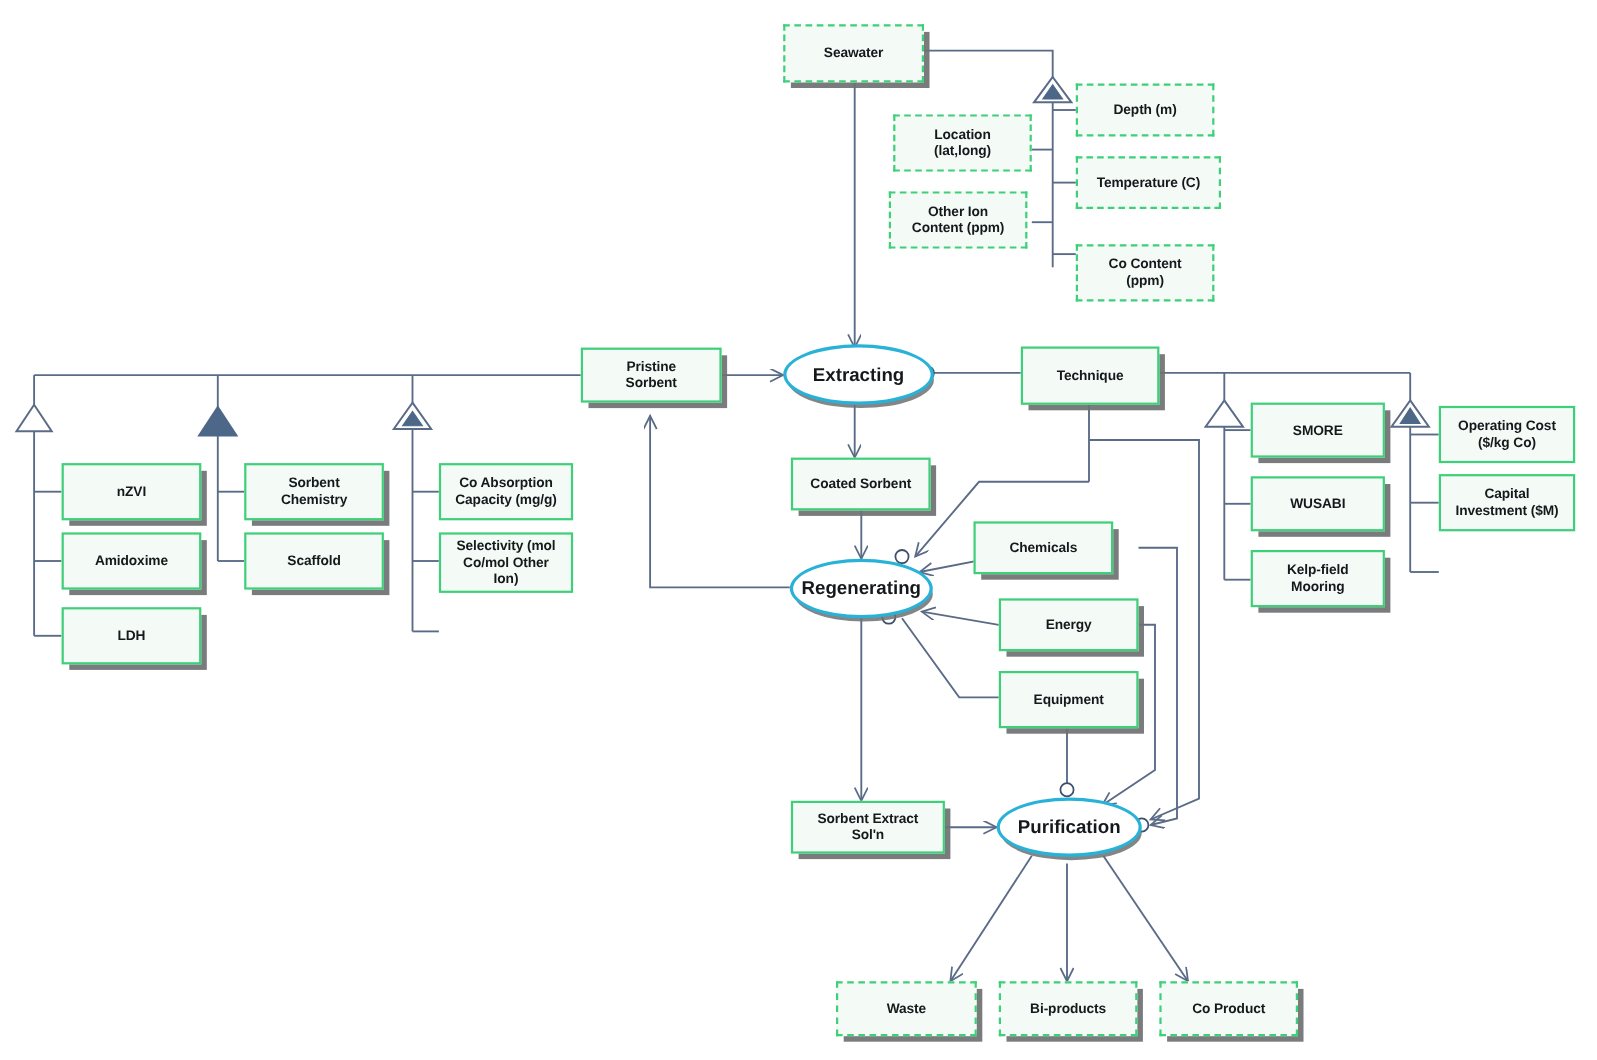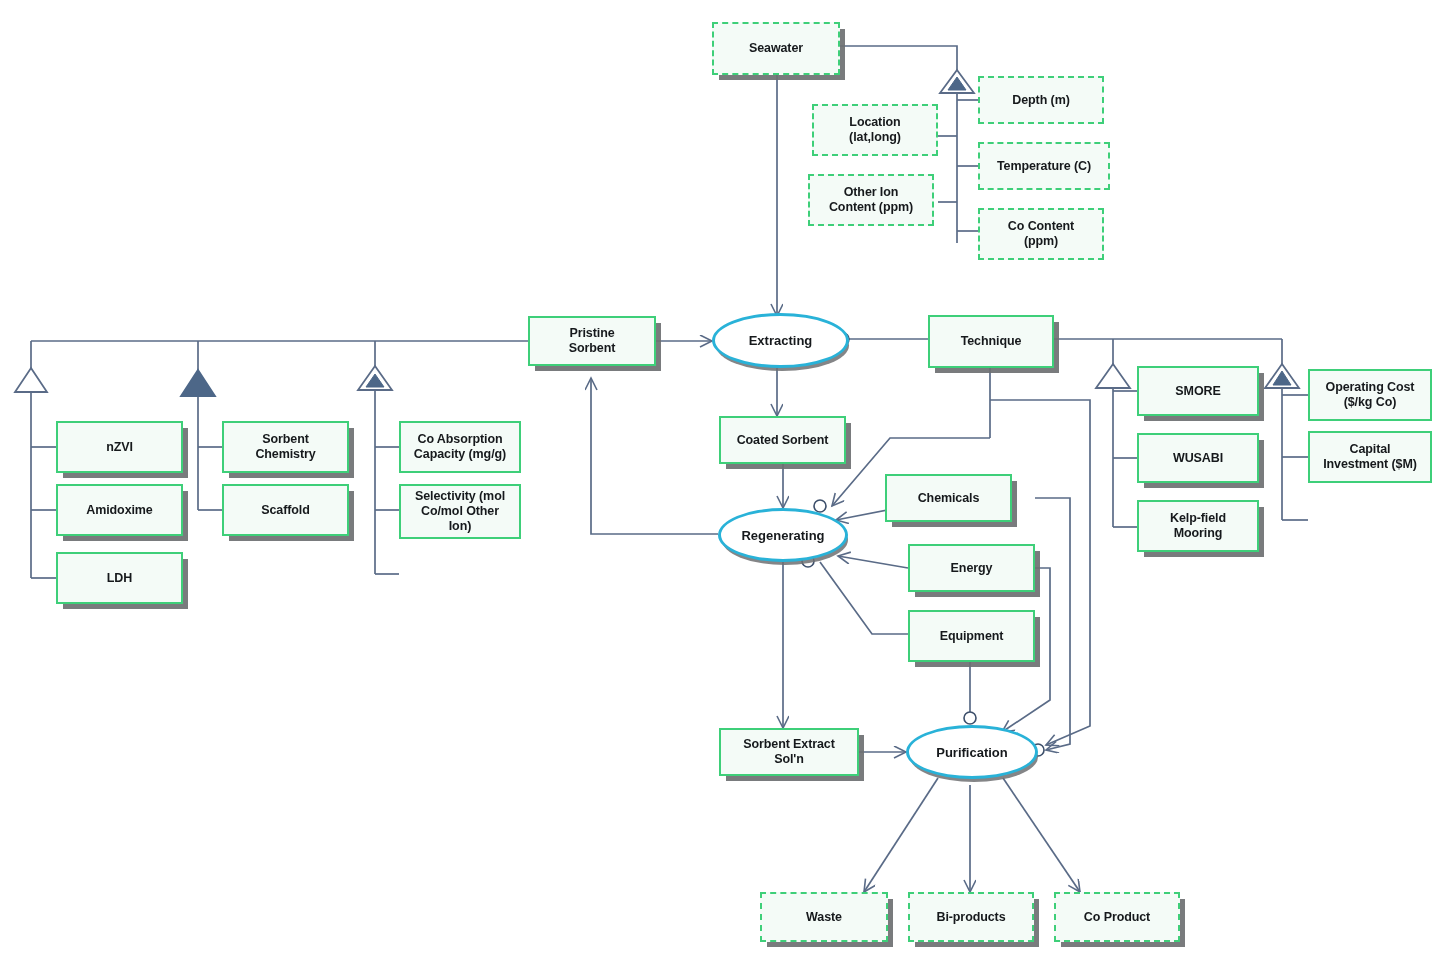--- a/index.html
+++ b/index.html
@@ -42,21 +42,21 @@
     border:2px dashed #3ecf79;
     box-shadow:6px 6px 0 -1px rgba(110,112,114,0.92);
   }
 
   
   .ellipse{
     position:absolute;
     box-sizing:border-box;
     display:flex;align-items:center;justify-content:center;
     text-align:left;
-    font-size:13px;font-weight:bold;color:#16191c;
+    font-size:17px;font-weight:bold;color:#16191c;
     background:#ffffff;
     border:3px solid #29b2d8;
     border-radius:50%;
     box-shadow:2px 5px 0 -2px rgba(110,112,114,0.85);
   }
 </style>
 </head>
 <body>
 
 <div id="canvas">
@@ -187,21 +187,21 @@
   <div class="node dashed-shadow" style="left:712px;top:22px;width:128px;height:53px;">
     <span>Seawater</span>
   </div>
 
   <div class="node dashed" style="left:978px;top:76px;width:126px;height:48px;justify-content:center;">
     <span>Depth (m)</span>
   </div>
   <div class="node dashed" style="left:978px;top:142px;width:132px;height:48px;">
     <span>Temperature (C)</span>
   </div>
-  <div class="node dashed" style="left:978px;top:208px;width:126px;height:52px;justify-content:center;">
+  <div class="node dashed" style="left:978px;top:222px;width:126px;height:52px;justify-content:center;">
     <span>
       <span>Co Content</span><br>
       <span>(ppm)</span>
     </span>
   </div>
   <div class="node dashed" style="left:812px;top:104px;width:126px;height:52px;">
     <span>
       <span>Location</span><br>
       <span>(lat,long)</span>
     </span>

